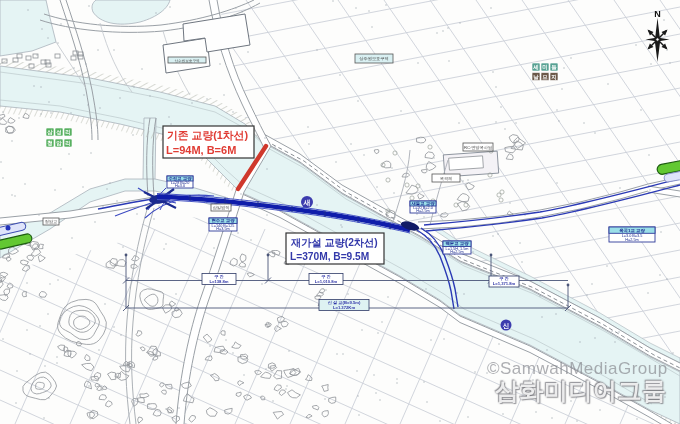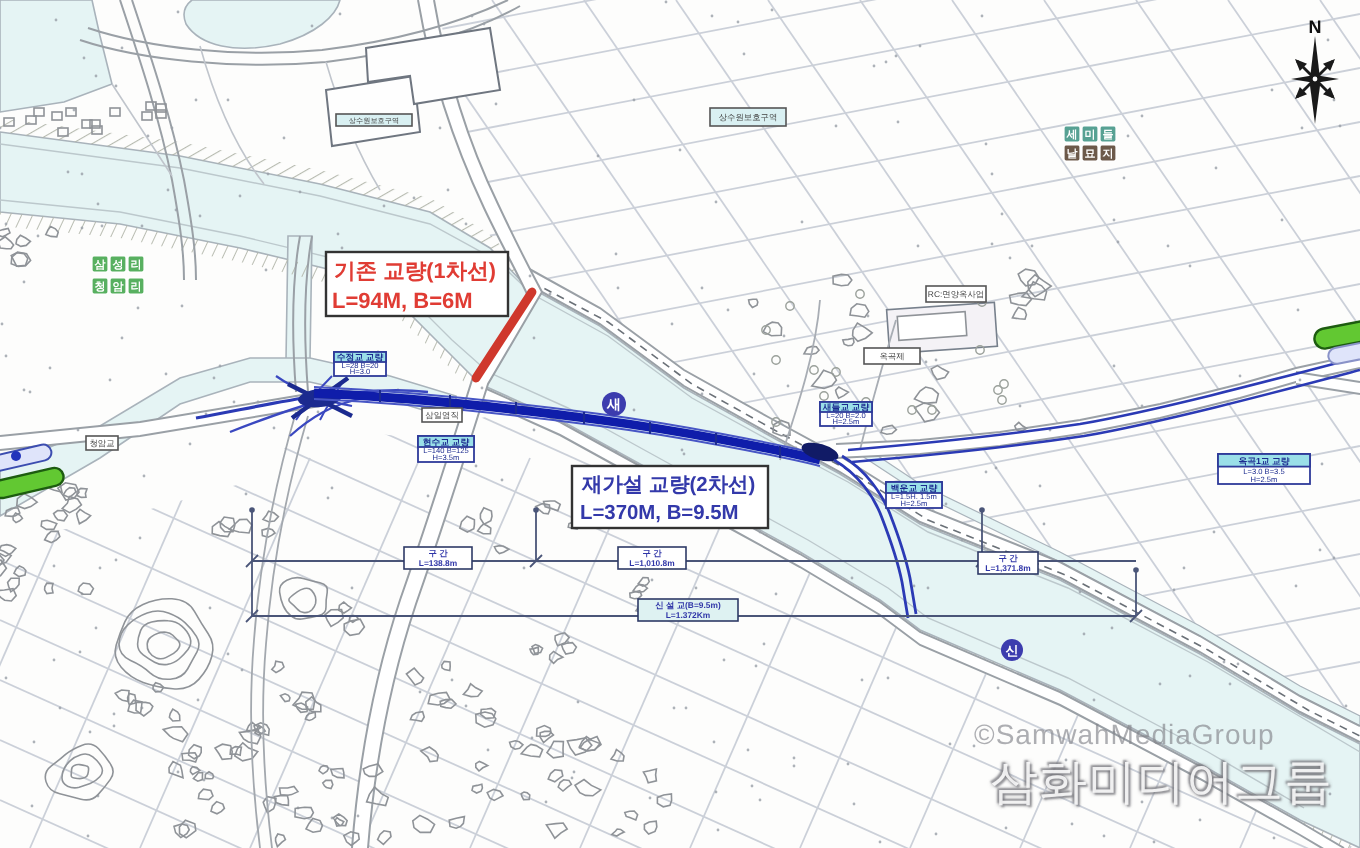--- a/index.html
+++ b/index.html
@@ -1,16 +1,16 @@
 <!DOCTYPE html>
 <html><head><meta charset="utf-8"><style>
 html,body{margin:0;padding:0}
 body{width:680px;height:424px;position:relative;overflow:hidden;font-family:"Liberation Sans",sans-serif;background:#fdfdfc}
-.wm1{position:absolute;left:487px;top:359px;font-size:14px;color:rgba(130,132,138,0.65);letter-spacing:0.5px}
-.wm2{position:absolute;left:495px;top:375px;font-size:24px;font-weight:normal;color:rgba(255,255,255,0.85);
+.wm1{position:absolute;left:487px;top:359px;font-size:17px;color:rgba(130,132,138,0.65);letter-spacing:0.5px}
+.wm2{position:absolute;left:495px;top:375px;font-size:24px;font-weight:bold;color:rgba(255,255,255,0.85);
  text-shadow:0 0 2px rgba(120,120,125,0.9), 1px 1px 1px rgba(120,120,125,0.7), -1px -1px 1px rgba(120,120,125,0.7);letter-spacing:0.5px}
 </style></head><body>
 <svg width="680" height="424" viewBox="0 0 680 424" xmlns="http://www.w3.org/2000/svg" style="position:absolute;top:0;left:0">
 <defs>
 <pattern id="hatch" width="5" height="5" patternUnits="userSpaceOnUse" patternTransform="rotate(60)">
 <line x1="0" y1="0" x2="0" y2="5" stroke="#aeb2a6" stroke-width="1.1"></line>
 </pattern>
 <pattern id="hatch2" width="5" height="5" patternUnits="userSpaceOnUse" patternTransform="rotate(25)">
 <line x1="0" y1="0" x2="0" y2="5" stroke="#b2b6aa" stroke-width="1.0"></line>
 </pattern>

